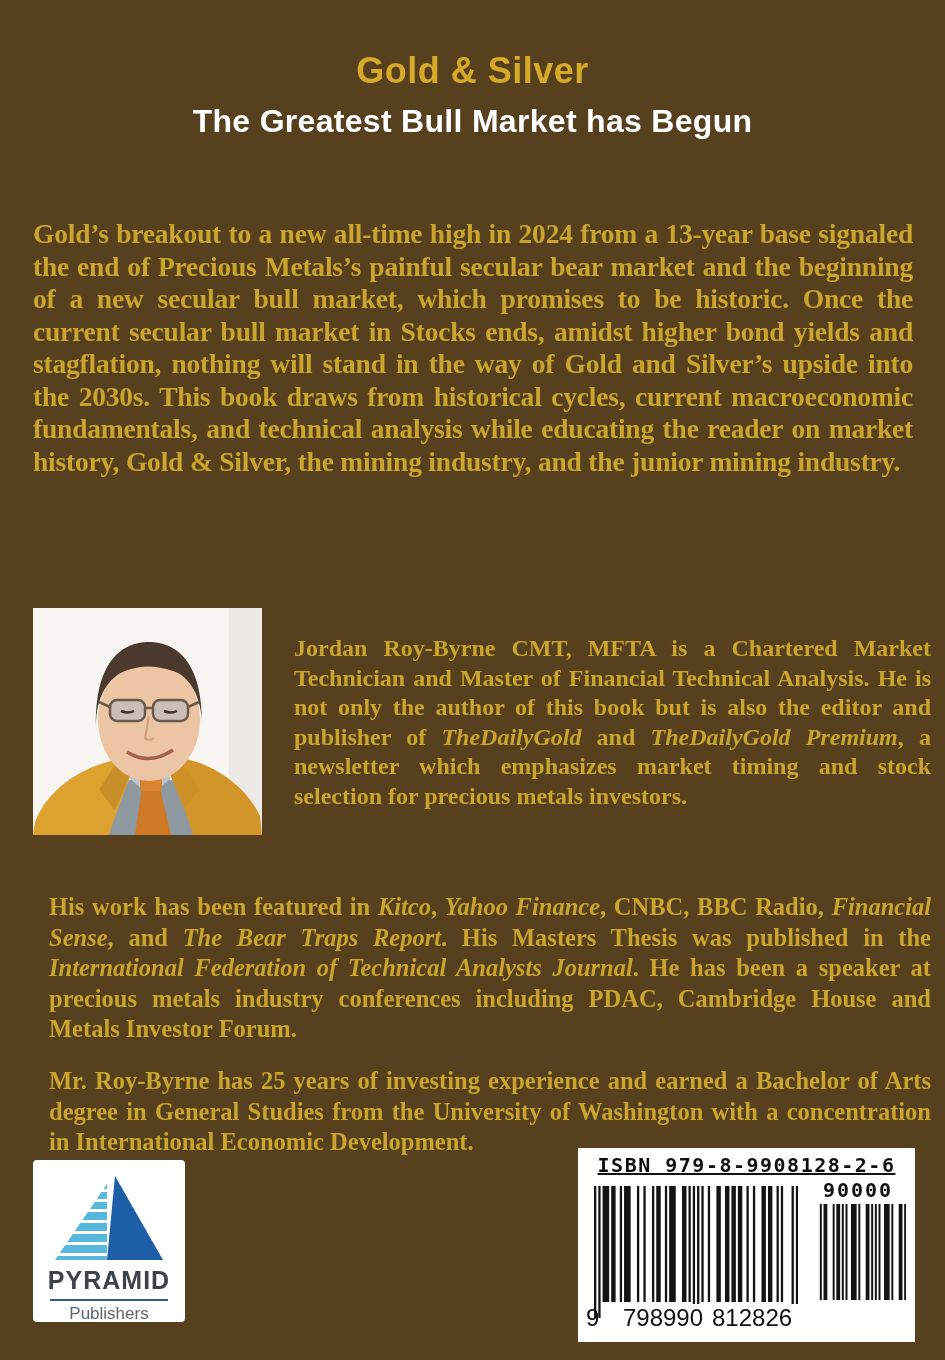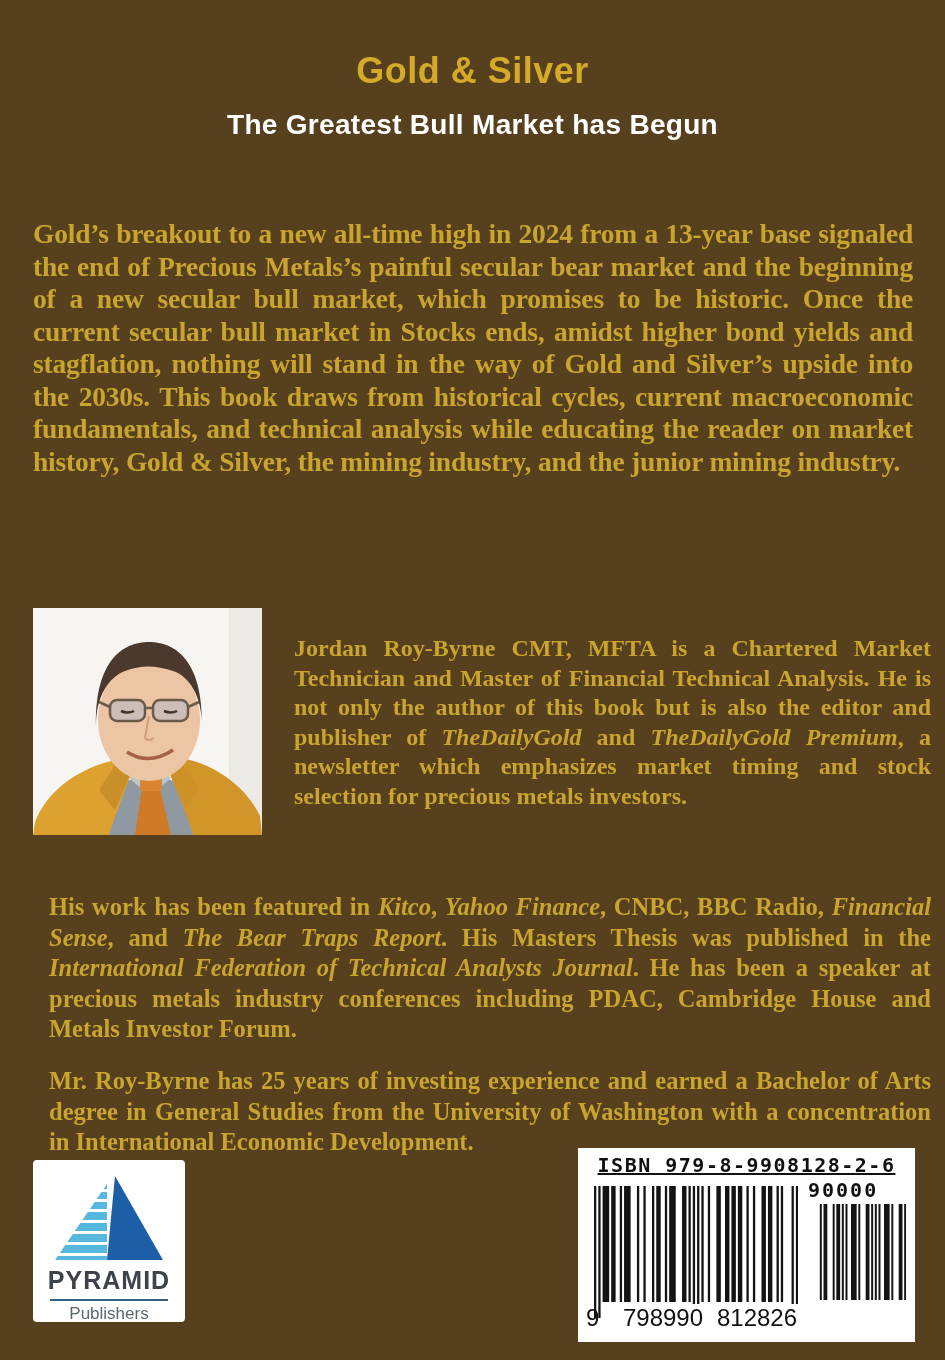--- a/index.html
+++ b/index.html
@@ -4,21 +4,21 @@
 <style>
   html,body{margin:0;padding:0;background:#222;}
   .cover{
     position:relative; width:945px; height:1360px; overflow:hidden;
     background:var(--bg,#57401e);
     font-family:"Liberation Serif", serif;
   }
   .titles{position:absolute; top:50px; left:0; width:100%; text-align:center;
     font-family:"Liberation Sans", sans-serif; font-weight:bold;}
   .title{font-size:36px; color:var(--title-gold,#d4aa28); letter-spacing:.5px;}
-  .subtitle{font-size:28px; color:#ffffff; margin-top:17px; letter-spacing:.3px;}
+  .subtitle{font-size:32px; color:#ffffff; margin-top:11px; letter-spacing:.3px;}
 
   .synopsis{
     position:absolute; left:33px; top:218px; width:880px; margin:0;
     color:var(--gold,#c9a42e); font-weight:bold; font-size:27.5px; line-height:32.5px;
     text-align:justify; letter-spacing:-0.2px;
   }
   .author-photo{position:absolute; left:33px; top:608px; width:229px; height:227px;}
   .author-photo svg{display:block;}
 
   .bio{
@@ -51,34 +51,34 @@
   .barcode-box{
     position:absolute; left:578px; top:1148px; width:337px; height:194px;
     background:#ffffff;
   }
   .isbn-line{
     position:absolute; top:5px; left:0; width:100%; text-align:center;
     font-family:"DejaVu Sans Mono", monospace; font-size:20px; font-weight:bold;
     color:#111; letter-spacing:1.5px; white-space:nowrap;text-decoration:underline;
   }
   .addon-label{
-    position:absolute; top:30px; left:230px; width:100px; text-align:left;
+    position:absolute; top:30px; left:230px; width:100px; text-align:center;
     font-family:"DejaVu Sans Mono", monospace; font-size:20px; font-weight:bold;
     color:#111; letter-spacing:2px;
   }
   .bars-main{position:absolute; left:16px; top:38px;}
   .bars-addon{position:absolute; left:240px; top:56px;}
   .bars-main rect,.bars-addon rect{fill:#141414;}
   .digits{
     position:absolute; top:154px; left:8px; width:220px; height:34px;
     font-family:"Liberation Sans", sans-serif; font-size:24px; color:#111;
   }
   .digits .d1{position:absolute; left:0; top:2px;}
   .digits .d2{position:absolute; left:32px; top:2px; width:90px; text-align:center; background:#fff;}
-  .digits .d3{position:absolute; left:126px; top:2px; width:90px; text-align:center; background:#fff;}
+  .digits .d3{position:absolute; left:126px; top:2px; width:90px; background:#fff;}
 </style>
 </head>
 <body>
 
 <div class="cover" style="--bg: #57401e; --gold: #c9a42e; --title-gold: #d4aa28; --pyr-light: #56b8dc; --pyr-dark: #1d5fa6;">
 
   <header class="titles">
     <div class="title">Gold &amp; Silver</div>
     <div class="subtitle">The Greatest Bull Market has Begun</div>
   </header>

